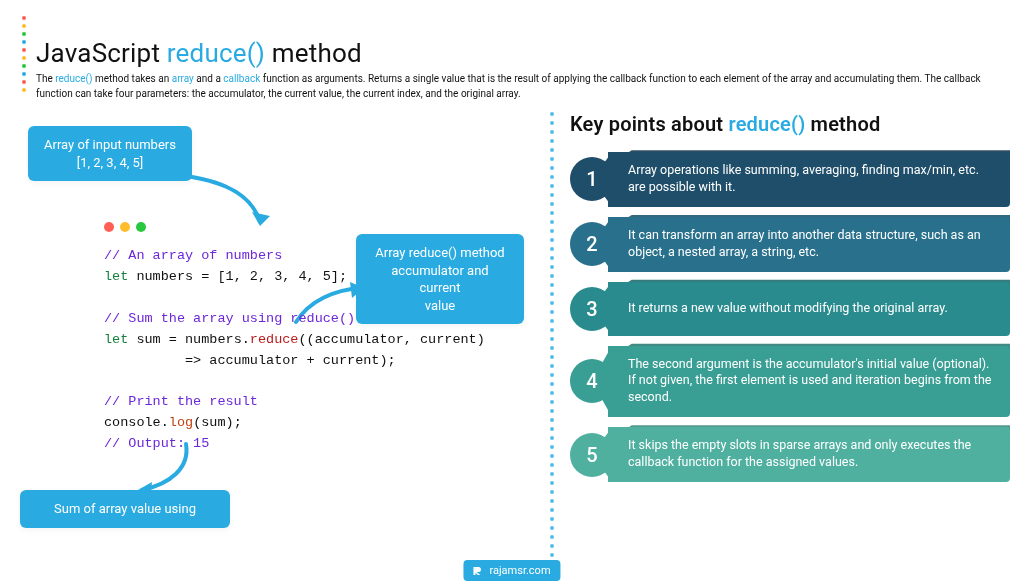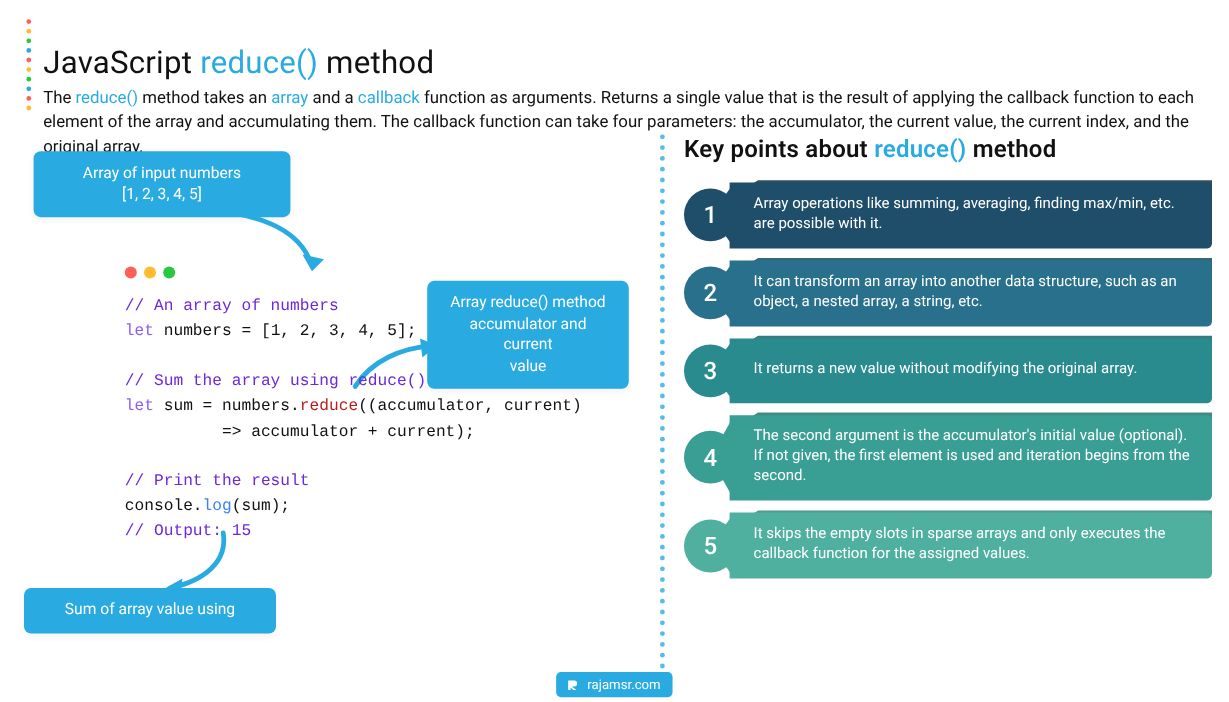--- a/index.html
+++ b/index.html
@@ -4,52 +4,52 @@
 <style>
   * { box-sizing: border-box; margin: 0; padding: 0; }
   body {
     width: 1024px; height: 585px;
     font-family: -apple-system, "Segoe UI", Roboto, Arial, sans-serif;
     background: #fff; color: #111; position: relative; overflow: hidden;
   }
   .header { padding: 14px 28px 6px 36px; margin-top: 24px; }
   .title { font-size: 26px; font-weight: 400; letter-spacing: .2px; }
   .title .blue { color: #29ABE2; }
-  .subtitle { font-size: 14px; line-height: 1.45; color: #111; margin-top: 4px; max-width: 960px; }
+  .subtitle { font-size: 10px; line-height: 1.45; color: #111; margin-top: 4px; max-width: 960px; }
   .subtitle .blue { color: #29ABE2; }
 
   .left-dots { position: absolute; left: 22px; top: 16px; height: 84px; width: 4px; }
   .left-dots span { display: block; width: 4px; height: 4px; border-radius: 50%; margin-bottom: 4px; }
   .left-dots span:nth-child(4n+1){ background:#ff5f57;} .left-dots span:nth-child(4n+2){background:#ffbd2e;}
   .left-dots span:nth-child(4n+3){background:#28c840;} .left-dots span:nth-child(4n){background:#29ABE2;}
 
   .divider { position: absolute; left: 550px; top: 112px; bottom: 6px; width: 2px; }
   .divider span { display:block; width:4px; height:4px; border-radius:50%; background:#29ABE2; margin:0 auto 5px; opacity:.8;}
 
   
   .callout {
     position: absolute; background: #29ABE2; color: #fff; font-size: 13px;
     text-align: center; padding: 10px 14px; border-radius: 6px; line-height: 1.35;
     box-shadow: 0 2px 6px rgba(0,0,0,.05);
   }
-  .callout.c1 { left: 28px; top: 126px; width: 214px; }
+  .callout.c1 { left: 28px; top: 126px; width: 164px; }
   .callout.c2 { left: 356px; top: 234px; width: 168px; }
   .callout.c3 { left: 20px; top: 490px; width: 210px; }
 
   .code-window {
     position: absolute; left: 104px; top: 222px; width: 420px;
     font-family: Consolas, "Courier New", monospace; font-size: 13.5px; line-height: 1.55;
   }
   .dots3 { display:flex; gap:6px; margin-bottom: 14px; }
   .dots3 i { width:10px; height:10px; border-radius:50%; display:block;}
   .dots3 i:nth-child(1){background:#ff5f57;} .dots3 i:nth-child(2){background:#ffbd2e;} .dots3 i:nth-child(3){background:#28c840;}
   .code .com { color: #6d28d9; } 
-  .code .kw  { color: #8b5cf6; } 
+  .code .kw  { color: #15803d; } 
   .code .fn  { color: #b91c1c; } 
-  .code .lg  { color: #3b82f6; } 
+  .code .lg  { color: #c2410c; } 
   .code pre { font-family: inherit; white-space: pre; }
 
   
   svg.arrow { position:absolute; overflow:visible; }
   .arrow path { stroke:#29ABE2; stroke-width:4; fill:none; stroke-linecap:round; }
   .arrow polygon { fill:#29ABE2; }
 
   
   .right { position: absolute; left: 570px; top: 112px; width: 440px; }
   .right-title { font-size: 20px; font-weight: 600; text-align:left; letter-spacing:.2px;}

